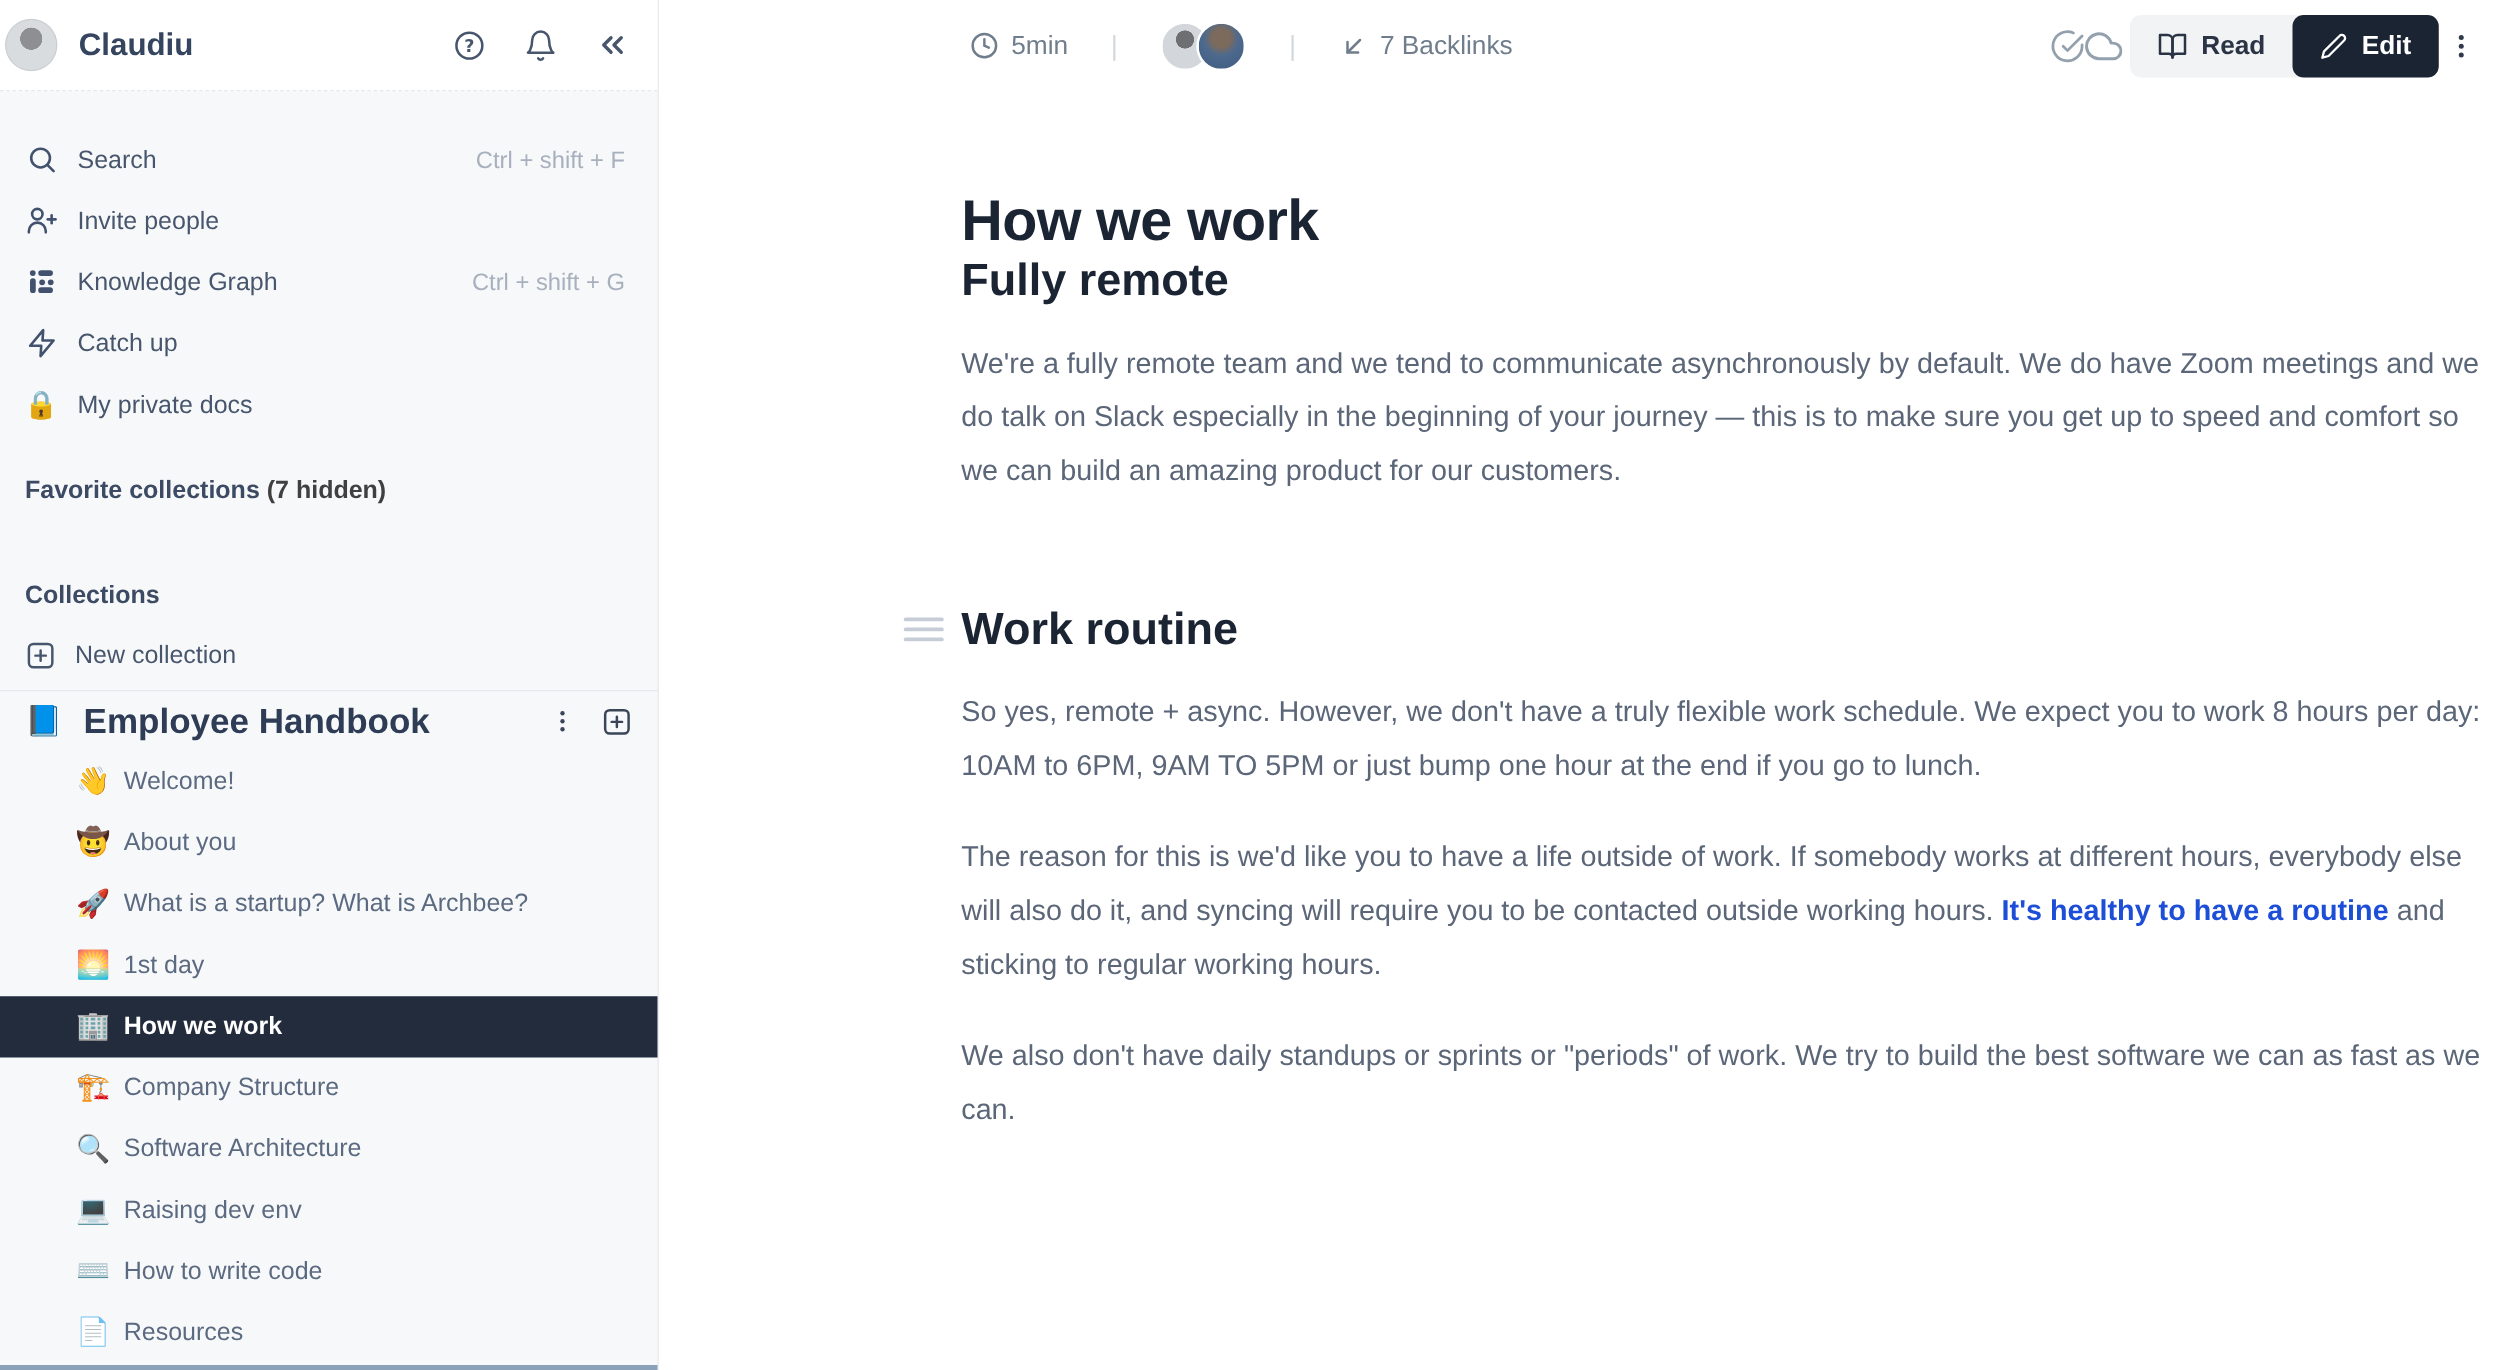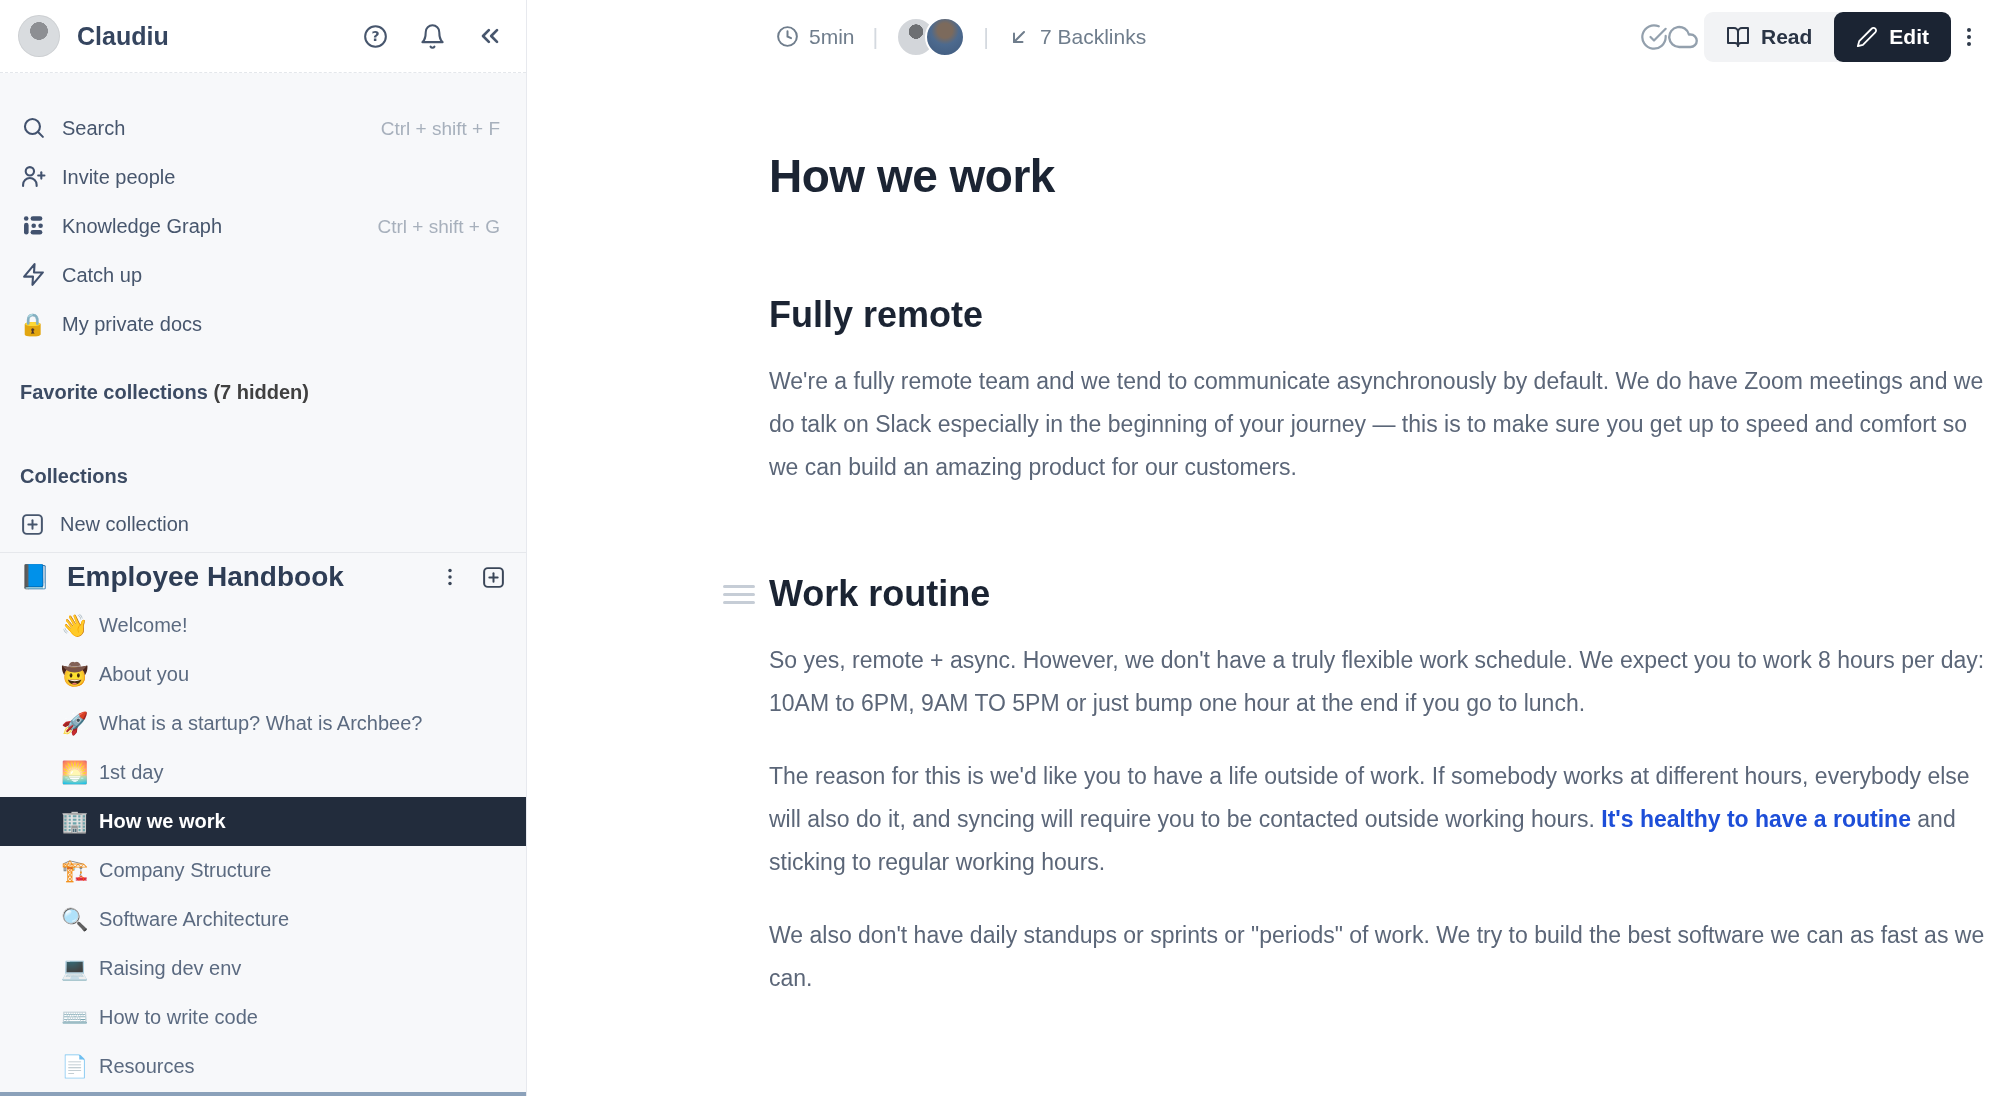--- a/index.html
+++ b/index.html
@@ -4,21 +4,21 @@
 <style>
   * { margin:0; padding:0; box-sizing:border-box; }
   html,body { width:1999px; height:1096px; overflow:hidden; background:#fff;
               font-family:"Liberation Sans","DejaVu Sans",sans-serif; }
   .app { display:flex; width:1999px; height:1096px; }
 
   
   .sidebar { position:relative; width:527px; height:1096px; background:#f7f8fa;
              border-right:1px solid #e7e9ee; flex:0 0 527px; }
   .sidebar-header { height:73px; background:#fff; border-bottom:1px dashed #e4e7eb;
-                    display:flex; align-items:center; padding:0 22px 0 18px; }
+                    display:flex; align-items:center; padding:0 22px 0 4px; }
   .avatar { width:42px; height:42px; border-radius:50%; flex:0 0 42px;
             background:radial-gradient(circle at 50% 38%, #8d8f93 0 26%, #d9dcdf 27% 100%);
             box-shadow:inset 0 0 0 1px rgba(0,0,0,.06); }
   .ws-name { font-size:25px; font-weight:700; color:#35455f; margin-left:17px; flex:1; }
   .header-icons { display:flex; align-items:center; gap:30px; color:#47566d; }
   .icon-btn { display:flex; align-items:center; justify-content:center; cursor:pointer; }
 
   .sidebar-nav { padding-top:18px; }
   .nav-row { height:49px; display:flex; align-items:flex-end; padding:0 26px 0 20px;
              color:#47566d; cursor:pointer; }
@@ -50,41 +50,41 @@
   .doc-label { margin-left:12px; white-space:nowrap; }
   .doc-row.selected { background:#222c3c; color:#fff; }
   .doc-row.selected .doc-label { font-weight:700; }
 
   .sidebar-bottom-bar { position:absolute; left:0; right:0; bottom:0; height:4px;
                         background:#8ba1ba; }
 
   
   .main { flex:1; display:flex; flex-direction:column; background:#fff; }
   .topbar { height:73px; display:flex; align-items:center; padding-left:248px; padding-right:18px; }
-  .topbar-left { display:flex; align-items:center; gap:18px; color:#6f7d8c; }
+  .topbar-left { display:flex; align-items:center; gap:34px; color:#6f7d8c; }
   .tb-item { display:flex; align-items:center; gap:9px; font-size:21px; }
   .tb-sep { color:#d4d9df; font-size:22px; }
   .tb-avatars { display:flex; }
   .tb-avatar { width:40px; height:40px; border-radius:50%; border:2px solid #fff; }
   .tb-avatar.a1 { background:radial-gradient(circle at 50% 35%, #6d6f72 0 24%, #d3d6da 25% 100%); }
   .tb-avatar.a2 { margin-left:-11px;
        background:radial-gradient(circle at 50% 32%, #7c6a5c 0 24%, #4d6a8e 46%, #3f5a7e 100%); }
   .topbar-right { margin-left:auto; display:flex; align-items:center; }
   .tb-status-ic { color:#93a0ad; display:flex; }
   .mode-toggle { display:flex; align-items:center; background:#f2f3f5; border-radius:9px; margin-left:6px; }
   .mode-btn { display:flex; align-items:center; gap:11px; font-size:21px; font-weight:700;
               height:50px; padding:0 22px; border-radius:9px; cursor:pointer; }
   .mode-btn.read { color:#2a3445; }
   .mode-btn.edit { background:#1b2433; color:#fff; }
   .kebab-v { color:#2f3a4a; display:flex; margin-left:6px; cursor:pointer; }
 
   .content { padding:76px 0 0 242px; width:1460px; }
   .doc-title { font-size:46px; font-weight:700; color:#1b2433; letter-spacing:-0.5px; width:1218px; }
   .h2 { font-size:36px; font-weight:700; color:#1b2433; position:relative; width:1218px; }
-  .h2-remote { margin-top:91px; }
+  .h2-remote { }
   .h2-routine { margin-top:84px; }
   .para { width:1218px; font-size:23px; line-height:1.87; color:#5b6678; margin-top:24px; }
   .para + .para { margin-top:30px; }
   .bold-inline { font-weight:700; color:#1d4ed8; }
   .drag-handle { position:absolute; left:-46px; top:12px; width:32px; display:flex;
                  flex-direction:column; gap:5px; cursor:grab; }
   .drag-handle i { display:block; height:3px; background:#c6cdd6; border-radius:2px; }
 
   svg { display:block; }
 </style>

